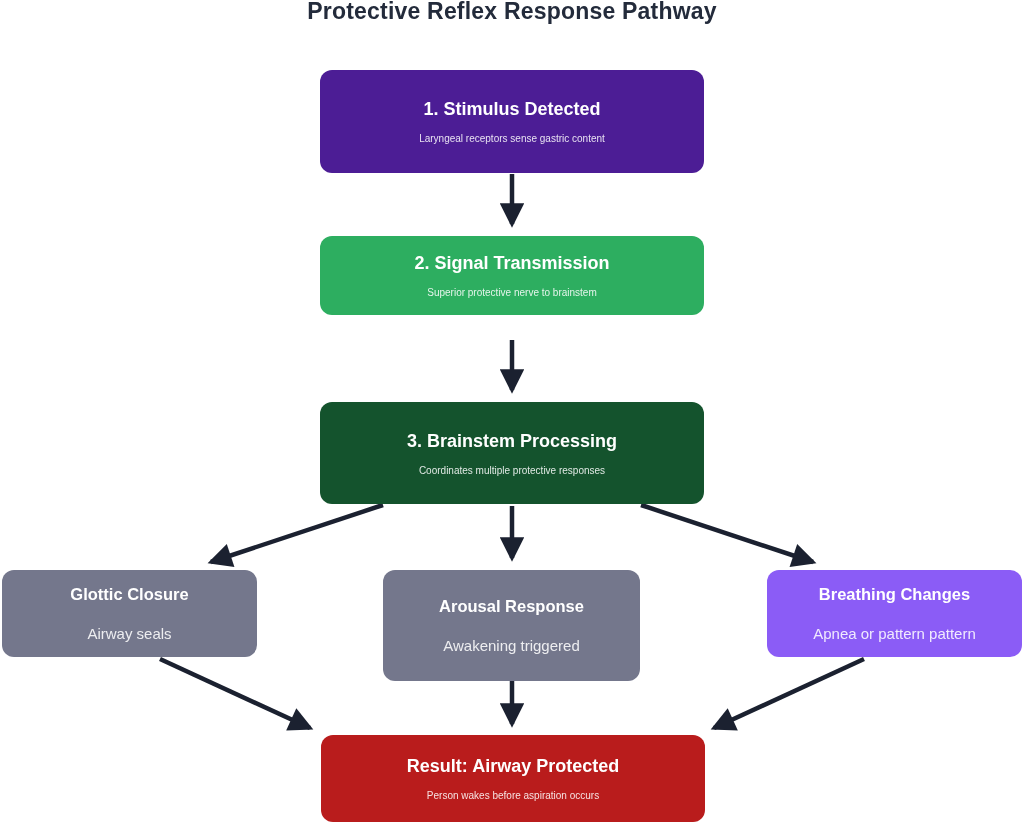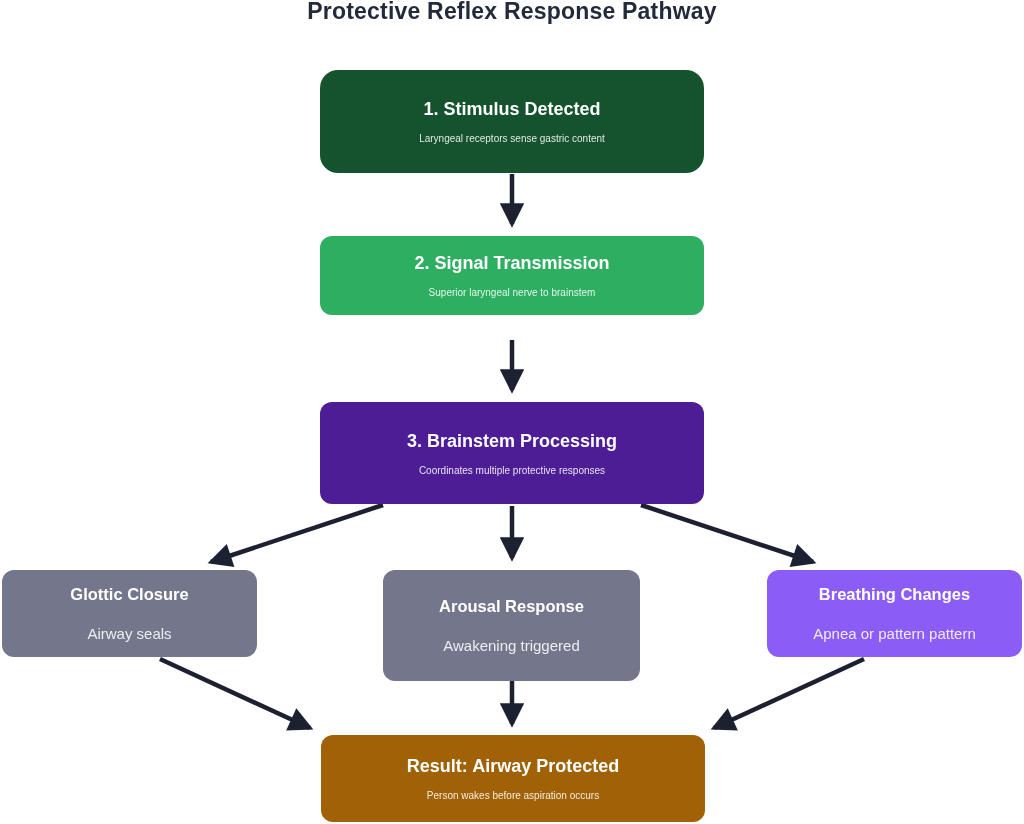--- a/index.html
+++ b/index.html
@@ -84,48 +84,48 @@
     <line class="edge" x1="512" y1="174" x2="512" y2="224" marker-end="url(#arrowhead)" style="stroke: rgb(27, 33, 48);"></line>
     <line class="edge" x1="512" y1="340" x2="512" y2="390" marker-end="url(#arrowhead)" style="stroke: rgb(27, 33, 48);"></line>
     <line class="edge" x1="383" y1="505" x2="211" y2="562" marker-end="url(#arrowhead)" style="stroke: rgb(27, 33, 48);"></line>
     <line class="edge" x1="512" y1="506" x2="512" y2="558" marker-end="url(#arrowhead)" style="stroke: rgb(27, 33, 48);"></line>
     <line class="edge" x1="641" y1="505" x2="813" y2="562" marker-end="url(#arrowhead)" style="stroke: rgb(27, 33, 48);"></line>
     <line class="edge" x1="160" y1="659" x2="310" y2="728" marker-end="url(#arrowhead)" style="stroke: rgb(27, 33, 48);"></line>
     <line class="edge" x1="512" y1="659" x2="512" y2="724" marker-end="url(#arrowhead)" style="stroke: rgb(27, 33, 48);"></line>
     <line class="edge" x1="864" y1="659" x2="714" y2="728" marker-end="url(#arrowhead)" style="stroke: rgb(27, 33, 48);"></line>
   </svg>
 
-  <div class="node pos-step1" style="background-color: #14532d; border-radius: 18px;">
+  <div class="node pos-step1" style="background-color: #4c1d95;">
     <div class="node-title">1. Stimulus Detected</div>
     <div class="node-sub">Laryngeal receptors sense gastric content</div>
   </div>
 
   <div class="node pos-step2" style="background-color: rgb(45, 174, 96);">
     <div class="node-title">2. Signal Transmission</div>
-    <div class="node-sub">Superior laryngeal nerve to brainstem</div>
+    <div class="node-sub">Superior protective nerve to brainstem</div>
   </div>
 
-  <div class="node pos-step3" style="background-color: #4c1d95;">
+  <div class="node pos-step3" style="background-color: #14532d;">
     <div class="node-title">3. Brainstem Processing</div>
     <div class="node-sub">Coordinates multiple protective responses</div>
   </div>
 
   <div class="node branch pos-bleft" style="background-color: rgb(116, 119, 140);">
     <div class="node-title">Glottic Closure</div>
     <div class="node-sub">Airway seals</div>
   </div>
 
   <div class="node branch pos-bcent" style="background-color: rgb(116, 119, 140);">
     <div class="node-title">Arousal Response</div>
     <div class="node-sub">Awakening triggered</div>
   </div>
 
   <div class="node branch pos-bright" style="background-color: #8b5cf6;">
     <div class="node-title">Breathing Changes</div>
     <div class="node-sub">Apnea or pattern pattern</div>
   </div>
 
-  <div class="node pos-result" style="background-color: #a16207;">
+  <div class="node pos-result" style="background-color: #b91c1c;">
     <div class="node-title">Result: Airway Protected</div>
     <div class="node-sub">Person wakes before aspiration occurs</div>
   </div>
 
 </div>
 
 </body></html>

